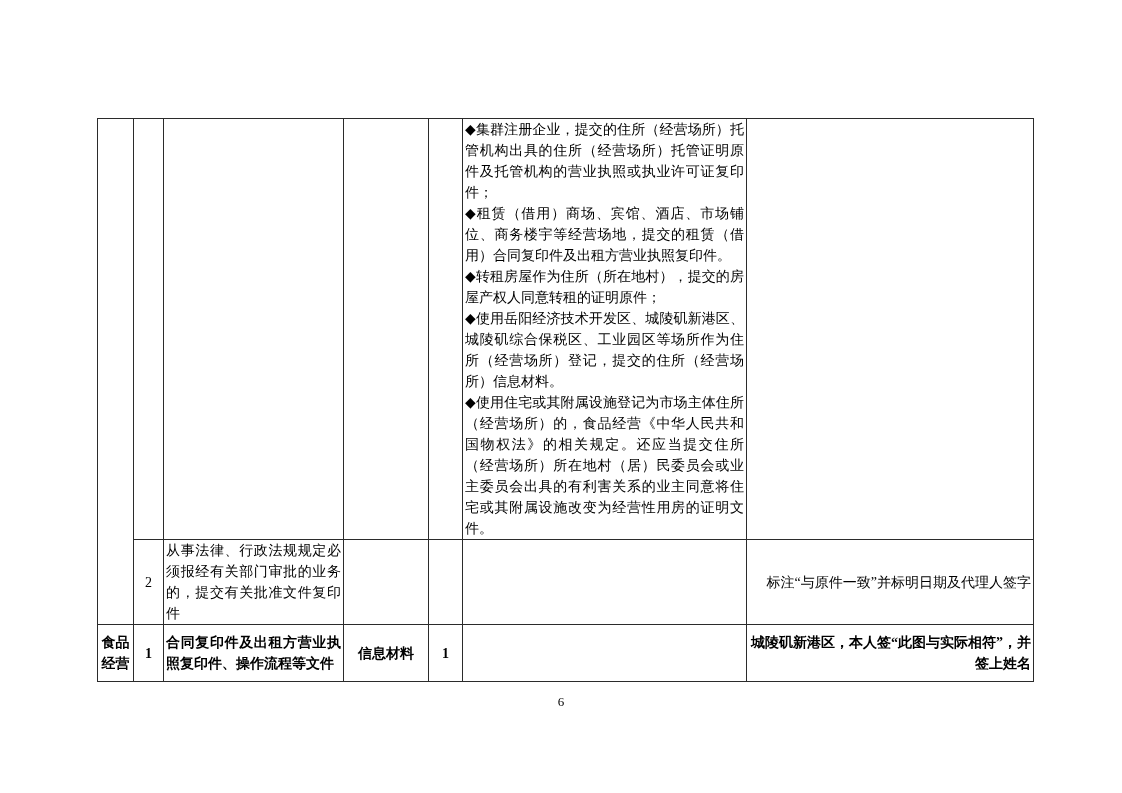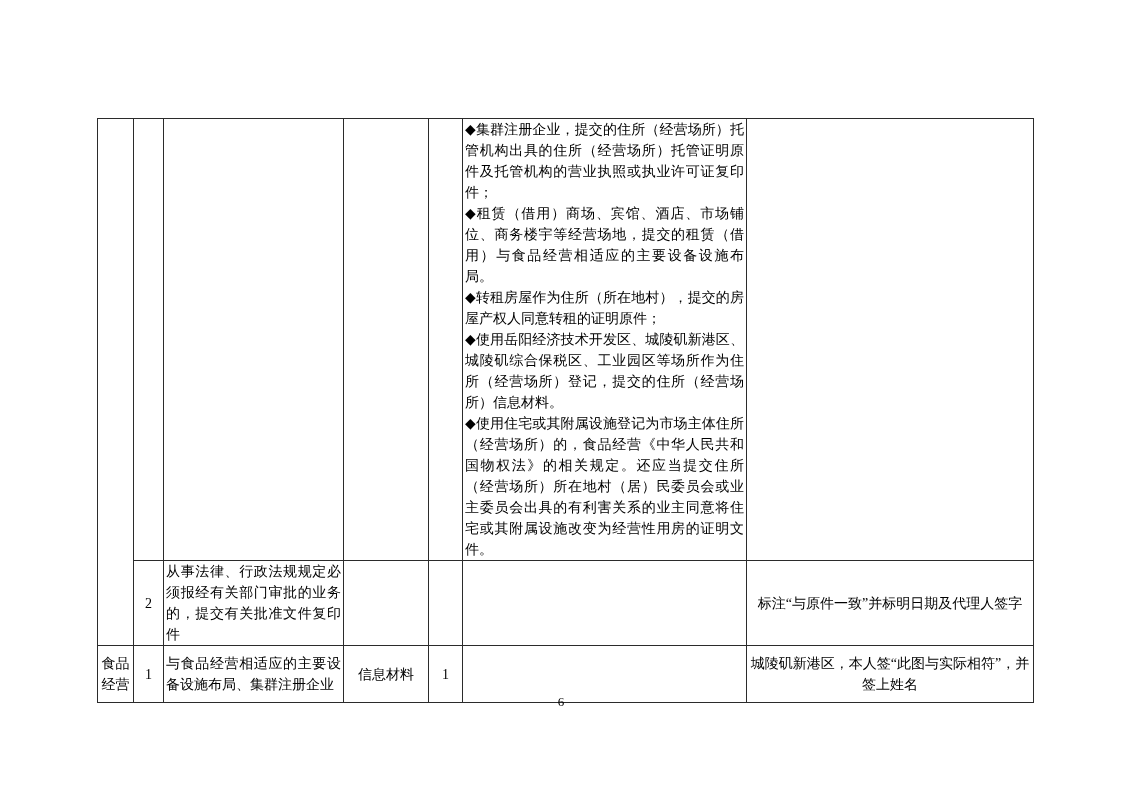--- a/index.html
+++ b/index.html
@@ -28,21 +28,21 @@
   table.materials td {
     border: 1px solid #2b2b2b;
     padding: 0 2px;
     font-size: 14px;
     line-height: 21px;
     vertical-align: middle;
     overflow: hidden;
   }
   tr.r1 { height: 385px; }
   tr.r2 { height: 65px; }
-  tr.r3 { height: 57px; }
+  tr.r3 { height: 57px; font-weight: bold; }
   td.center { text-align: center; }
   td.category-cell {
     text-align: center;
     line-height: 21px;
     padding: 0 3px;
   }
   td.material-cell {
     font-size: 13.5px;
     padding: 0 1px;
     text-align: justify;
@@ -55,21 +55,21 @@
     line-height: 21.3px;
   }
   td.detail-cell p {
     margin: 0;
     text-align: justify;
     text-align-last: left;
   }
   td.remark-cell {
     font-size: 13.3px;
     padding: 0 2px;
-    text-align: center;
+    text-align: right;
   }
   .pagenum {
     position: absolute;
     left: 0;
     top: 694px;
     width: 1122px;
     text-align: center;
     font-size: 13px;
   }
 </style>
@@ -89,39 +89,39 @@
     </colgroup>
     <tbody>
         <tr class="r1">
       <td class="category-cell" rowspan="2"></td>
       <td class="center"></td>
       <td class="material-cell"></td>
       <td class="center"></td>
       <td class="center"></td>
       <td class="detail-cell">
         <p>◆集群注册企业，提交的住所（经营场所）托管机构出具的住所（经营场所）托管证明原件及托管机构的营业执照或执业许可证复印件；</p>
-        <p>◆租赁（借用）商场、宾馆、酒店、市场铺位、商务楼宇等经营场地，提交的租赁（借用）与食品经营相适应的主要设备设施布局。</p>
+        <p>◆租赁（借用）商场、宾馆、酒店、市场铺位、商务楼宇等经营场地，提交的租赁（借用）合同复印件及出租方营业执照复印件。</p>
         <p>◆转租房屋作为住所（所在地村），提交的房屋产权人同意转租的证明原件；</p>
         <p>◆使用岳阳经济技术开发区、城陵矶新港区、城陵矶综合保税区、工业园区等场所作为住所（经营场所）登记，提交的住所（经营场所）信息材料。</p>
         <p>◆使用住宅或其附属设施登记为市场主体住所（经营场所）的，食品经营《中华人民共和国物权法》的相关规定。还应当提交住所（经营场所）所在地村（居）民委员会或业主委员会出具的有利害关系的业主同意将住宅或其附属设施改变为经营性用房的证明文件。</p>
       </td>
       <td class="remark-cell"></td>
     </tr>
     <tr class="r2">
       <td class="center">2</td>
       <td class="material-cell">从事法律、行政法规规定必须报经有关部门审批的业务的，提交有关批准文件复印件</td>
       <td class="center"></td>
       <td class="center"></td>
       <td class="detail-cell"></td>
       <td class="remark-cell">标注“与原件一致”并标明日期及代理人签字</td>
     </tr>
     <tr class="r3">
       <td class="category-cell">食品经营</td>
       <td class="center">1</td>
-      <td class="material-cell">与食品经营相适应的主要设备设施布局、集群注册企业</td>
+      <td class="material-cell">合同复印件及出租方营业执照复印件、操作流程等文件</td>
       <td class="center">信息材料</td>
       <td class="center">1</td>
       <td class="detail-cell"></td>
       <td class="remark-cell">城陵矶新港区，本人签“此图与实际相符”，并签上姓名</td>
     </tr>
   </tbody>
     </table>
 </div>
 
 <div class="pagenum">6</div>

